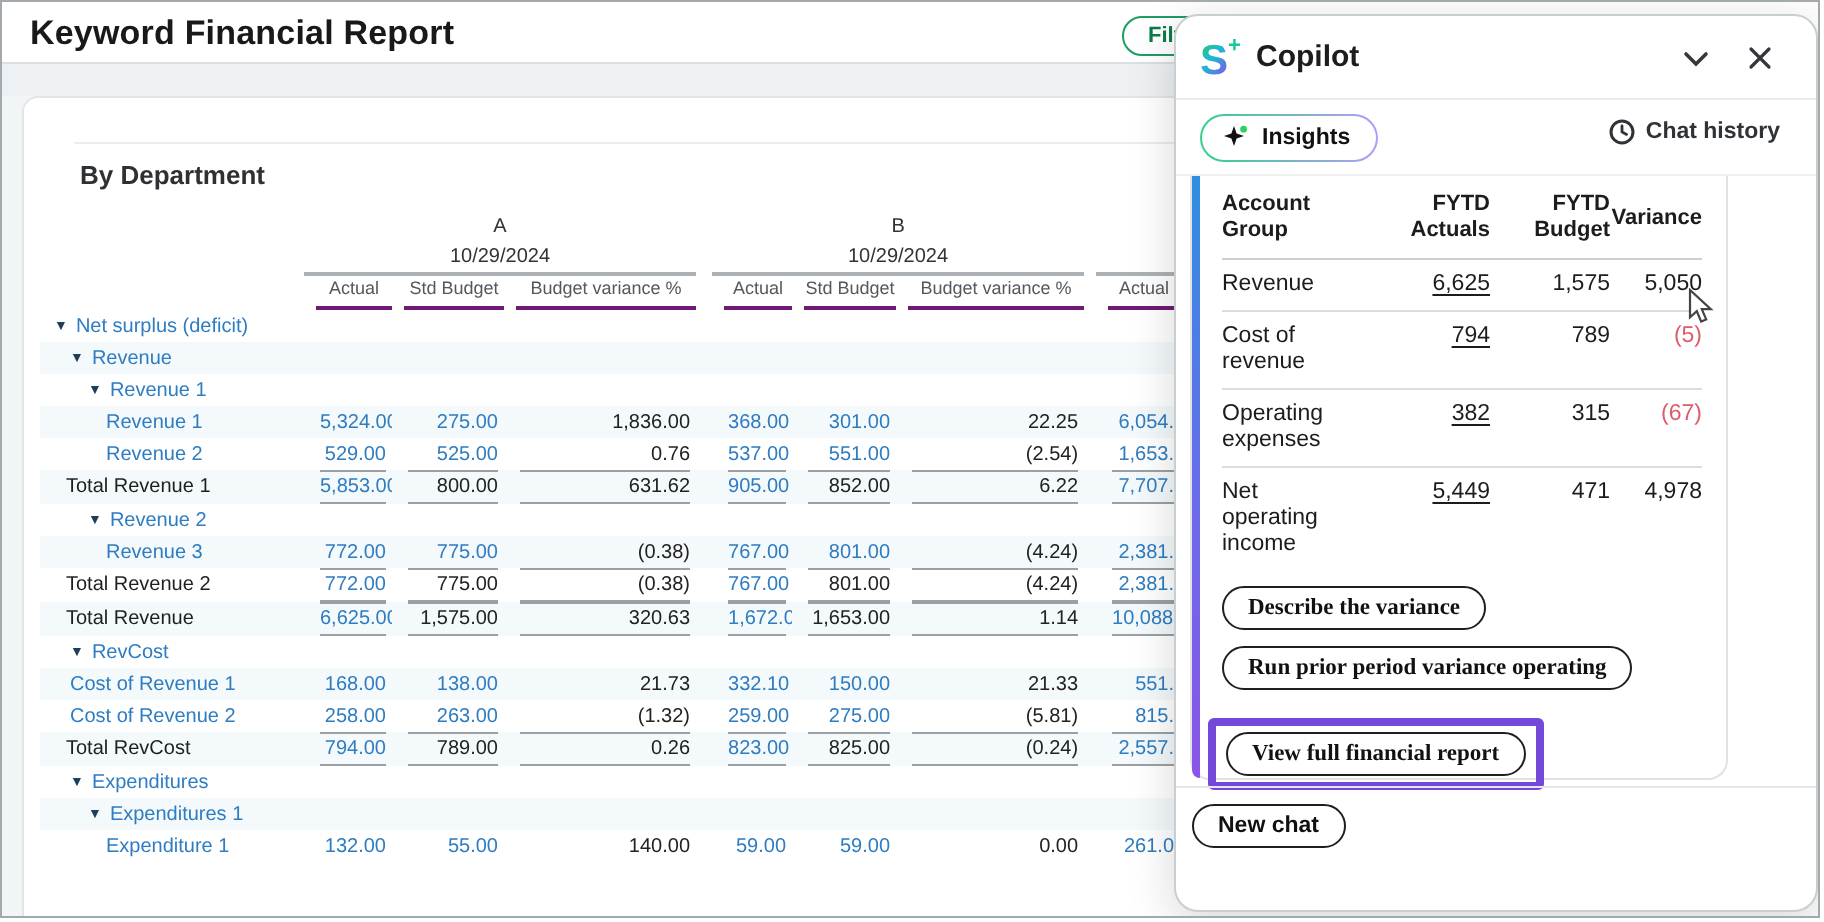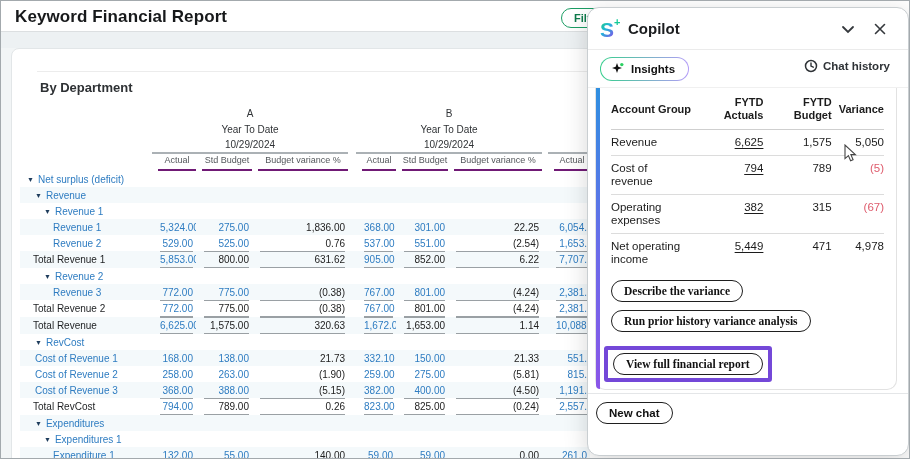--- a/index.html
+++ b/index.html
@@ -36,21 +36,21 @@
   .cp-header { position:absolute; left:0; top:0; right:0; height:42px; border-bottom:1px solid #ebebeb; }
   .cp-logo { position:absolute; left:11px; top:8px; }
   .cp-title { position:absolute; left:40px; top:12px; font-size:15px; font-weight:bold; color:#1b1d1f; }
   .cp-iconbtn { position:absolute; top:13px; background:none; border:none; cursor:pointer; padding:0; line-height:0; }
   .cp-chevron { right:52px; }
   .cp-close { right:20px; }
   .cp-toolbar { position:absolute; left:0; top:42px; right:0; height:38px; border-bottom:1px solid #f0f0f0; }
   .insights-pill { position:absolute; left:12px; top:7px; display:inline-flex; align-items:center; gap:6px; font-family:inherit; font-size:11.5px; font-weight:bold; color:#111; background:linear-gradient(#fff,#fff) padding-box, linear-gradient(90deg,#35cf8c,#b49cf8) border-box; border:1.5px solid transparent; border-radius:999px; padding:4px 13px 4px 10px; cursor:pointer; }
   .chat-history { position:absolute; right:18px; top:9px; display:inline-flex; align-items:center; gap:5px; background:none; border:none; font-family:inherit; font-size:11.5px; font-weight:bold; color:#2f3337; cursor:pointer; }
 
-  .cp-content { position:absolute; left:7px; top:80px; width:302px; height:302px; }
+  .cp-content { position:absolute; left:7px; top:80px; width:269px; height:302px; }
   .insight-card { position:relative; width:100%; height:100%; background:#fff; border:1px solid #e2e2e2; border-top:none; border-radius:0 0 10px 10px; padding:6px 12px 10px 15px; }
   .insight-card::before { content:""; position:absolute; left:0; top:0; bottom:0; width:4px; border-radius:0 0 0 10px; background:linear-gradient(180deg,#2f8fe0 0%,#6b6bea 55%,#8a55e8 100%); }
 
   #insights-table { width:100%; border-collapse:collapse; font-size:11.5px; color:#1c1c1c; }
   #insights-table th { font-size:11px; font-weight:bold; text-align:right; padding:2px 0 7px; border-bottom:1px solid #cfcfcf; line-height:13px; }
   #insights-table th.thl { text-align:left; }
   #insights-table td { text-align:right; padding:6px 0; border-bottom:1px solid #dcdcdc; line-height:13px; vertical-align:top; }
   #insights-table tr:last-child td { border-bottom:none; }
   #insights-table td.tdl { text-align:left; padding-right:4px; }
   #insights-table .lnk { text-decoration:underline; text-underline-offset:2px; cursor:pointer; }
@@ -99,28 +99,20 @@
           <tr>
             <td></td>
             <td class="gh" colspan="3">A</td>
             <td class="sp"></td>
             <td class="gh" colspan="3">B</td>
             <td class="sp"></td>
             <td class="gh" colspan="1"></td>
           </tr>
           <tr>
             <td></td>
-            <td class="gh" colspan="3">Year To Date</td>
-            <td class="sp"></td>
-            <td class="gh" colspan="3">Year To Date</td>
-            <td class="sp"></td>
-            <td class="gh" colspan="1"></td>
-          </tr>
-          <tr>
-            <td></td>
             <td class="gh" colspan="3">10/29/2024</td>
             <td class="sp"></td>
             <td class="gh" colspan="3">10/29/2024</td>
             <td class="sp"></td>
             <td class="gh" colspan="1"></td>
           </tr>
           <tr>
             <td></td>
             <td class="sub">
               <span class="cl">Actual</span>
@@ -331,39 +323,27 @@
             <td class="num blue">332.10</td>
             <td class="num blue">150.00</td>
             <td class="num">21.33</td>
             <td class="sp"></td>
             <td class="num blue">551.</td>
           </tr>
           <tr class="leaf">
             <td class="lbl" style="padding-left: 15px;"><span class="rl-blue">Cost of Revenue 2</span></td>
             <td class="num blue">258.00</td>
             <td class="num blue">263.00</td>
-            <td class="num">(1.90)</td>
+            <td class="num">(1.32)</td>
             <td class="sp"></td>
             <td class="num blue">259.00</td>
             <td class="num blue">275.00</td>
             <td class="num">(5.81)</td>
             <td class="sp"></td>
             <td class="num blue">815.</td>
-          </tr>
-          <tr class="leaf">
-            <td class="lbl" style="padding-left: 15px;"><span class="rl-blue">Cost of Revenue 3</span></td>
-            <td class="num blue">368.00</td>
-            <td class="num blue">388.00</td>
-            <td class="num">(5.15)</td>
-            <td class="sp"></td>
-            <td class="num blue">382.00</td>
-            <td class="num blue">400.00</td>
-            <td class="num">(4.50)</td>
-            <td class="sp"></td>
-            <td class="num blue">1,191.</td>
           </tr>
           <tr class="total">
             <td class="lbl" style="padding-left: 13px;"><span class="rl-dark">Total RevCost</span></td>
             <td class="num blue">
               <span class="tv">794.00</span>
             </td>
             <td class="num">
               <span class="tv">789.00</span>
             </td>
             <td class="num">
@@ -512,21 +492,21 @@
               <tr>
                 <td class="tdl">Net operating income</td>
                 <td><span class="lnk">5,449</span></td>
                 <td>471</td>
                 <td>4,978</td>
               </tr>
             </tbody>
         </table>
         <div id="cp-actions">
             <div class="action-row"><button class="action-btn">Describe the variance</button></div>
-            <div class="action-row"><button class="action-btn">Run prior history variance analysis</button></div>
+            <div class="action-row"><button class="action-btn">Run prior period variance operating</button></div>
             <div class="action-row"><span class="hl"><button class="action-btn">View full financial report</button></span></div>
           </div>
       </div>
     </div>
 
     <div class="cp-footer">
       <button class="newchat">New chat</button>
     </div>
   </div>
 

